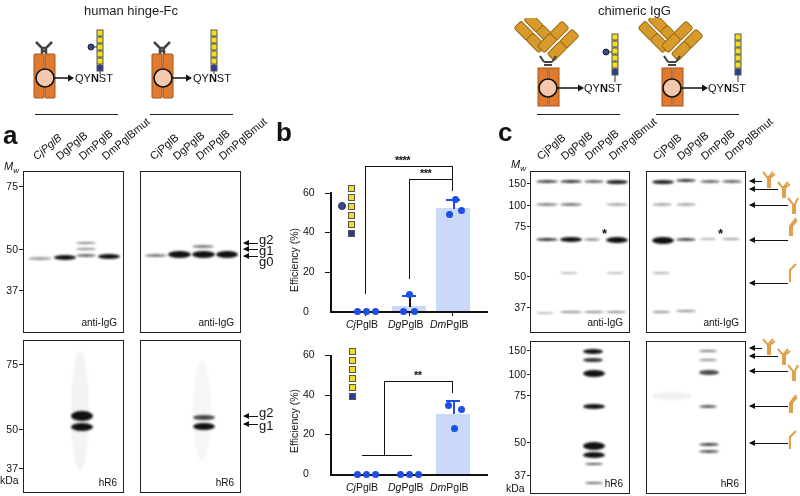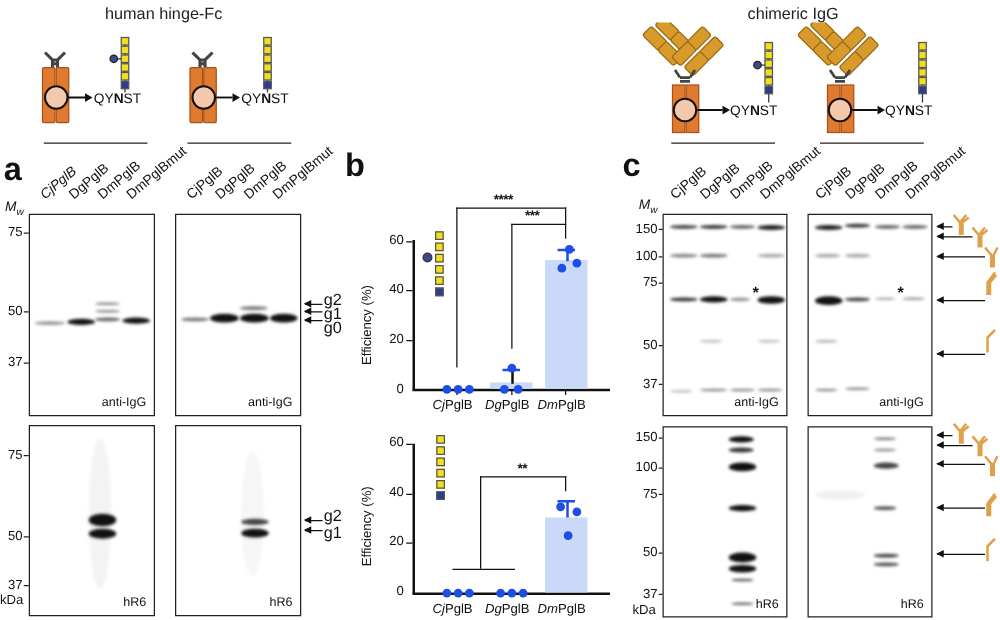--- a/index.html
+++ b/index.html
@@ -13,21 +13,21 @@
   .lane-label{position:absolute;font-size:11px;transform:rotate(-40deg);transform-origin:left bottom;white-space:nowrap;}
   .mw{position:absolute;font-size:10.5px;text-align:right;width:26px;}
   .mw::after{content:"";position:absolute;right:-6px;top:6px;width:5px;height:1px;background:#222;}
   .mwlabel{position:absolute;font-size:11px;font-style:italic;}
   .kda{position:absolute;font-size:10.5px;}
   .gl{position:absolute;font-size:13px;}
   .arrow{position:absolute;height:1px;background:#111;}
   .arrow::before{content:"";position:absolute;left:-1px;top:-3px;border-right:6px solid #111;border-top:3.5px solid transparent;border-bottom:3.5px solid transparent;}
   .sep{position:absolute;height:1px;background:#222;}
   .axis{position:absolute;background:#111;}
-  .tick{position:absolute;font-size:10.5px;text-align:right;width:20px;}
+  .tick{position:absolute;font-size:10.5px;width:20px;}
   .bar{position:absolute;background:#c9d9f7;}
   .dot{position:absolute;width:7px;height:7px;border-radius:50%;background:#1d4ee6;}
   .star{position:absolute;font-size:11px;font-weight:bold;letter-spacing:-0.5px;}
   .xlab{position:absolute;font-size:10.5px;white-space:nowrap;}
   .ylab{position:absolute;font-size:10.5px;transform:rotate(-90deg);transform-origin:left top;white-space:nowrap;}
   .sq{position:absolute;width:5px;height:5px;background:#f2df1f;border:1px solid #555;}
   .sq.blue{background:#2c3d8f;}
   .circ{position:absolute;width:6px;height:6px;border-radius:50%;background:#3a4a8f;border:1px solid #333;}
 </style>
 </head>

